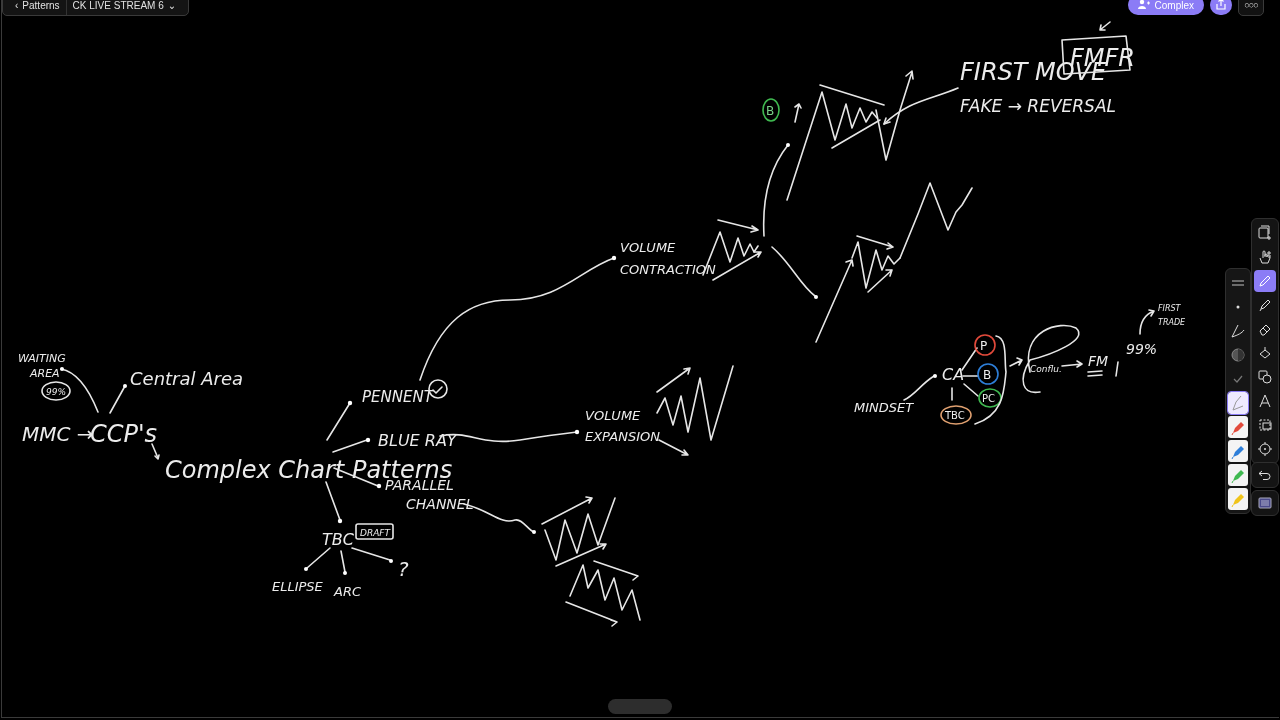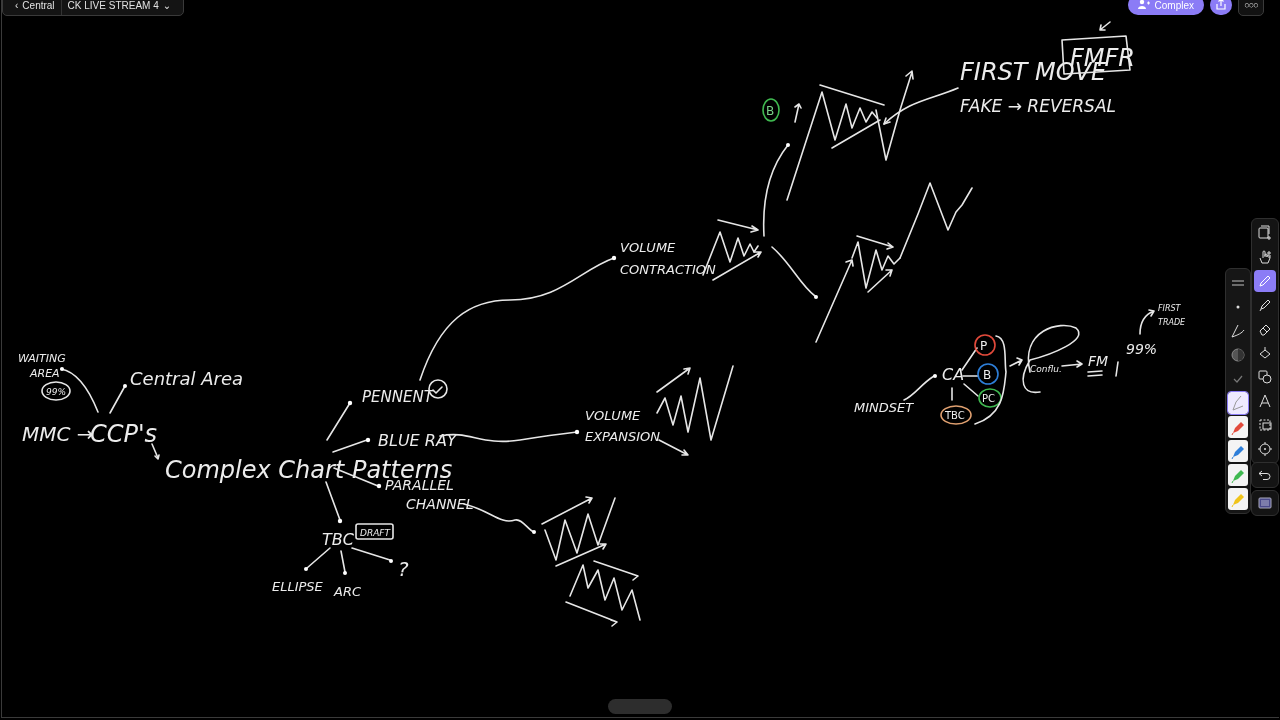--- a/index.html
+++ b/index.html
@@ -179,25 +179,25 @@
     <text class="hw" x="1126" y="354" font-size="14">99%</text>
     <path class="stroke" d="M1140 334 C 1140 320, 1146 314, 1154 311 M1149 310 l5 1 l-3 5"></path>
     <text class="hw" x="1158" y="311" font-size="8">FIRST</text>
     <text class="hw" x="1158" y="325" font-size="8">TRADE</text>
   </g>
 </svg>
 
 <div class="topbar-left">
   <div class="seg">
     <span>‹</span>
-    <span>Central</span>
+    <span>Patterns</span>
   </div>
   <div class="sep"></div>
   <div class="seg">
-    <span>CK LIVE STREAM 4</span>
+    <span>CK LIVE STREAM 6</span>
     <span>⌄</span>
   </div>
 </div>
 
 <div class="topbar-right">
   <div class="invite">
     <span>
       <svg width="12" height="10" viewBox="0 0 12 10">
           <circle cx="4" cy="3" r="2.2" fill="#fff"></circle>
           <path d="M0 10 C0 6, 8 6, 8 10 Z" fill="#fff"></path>

